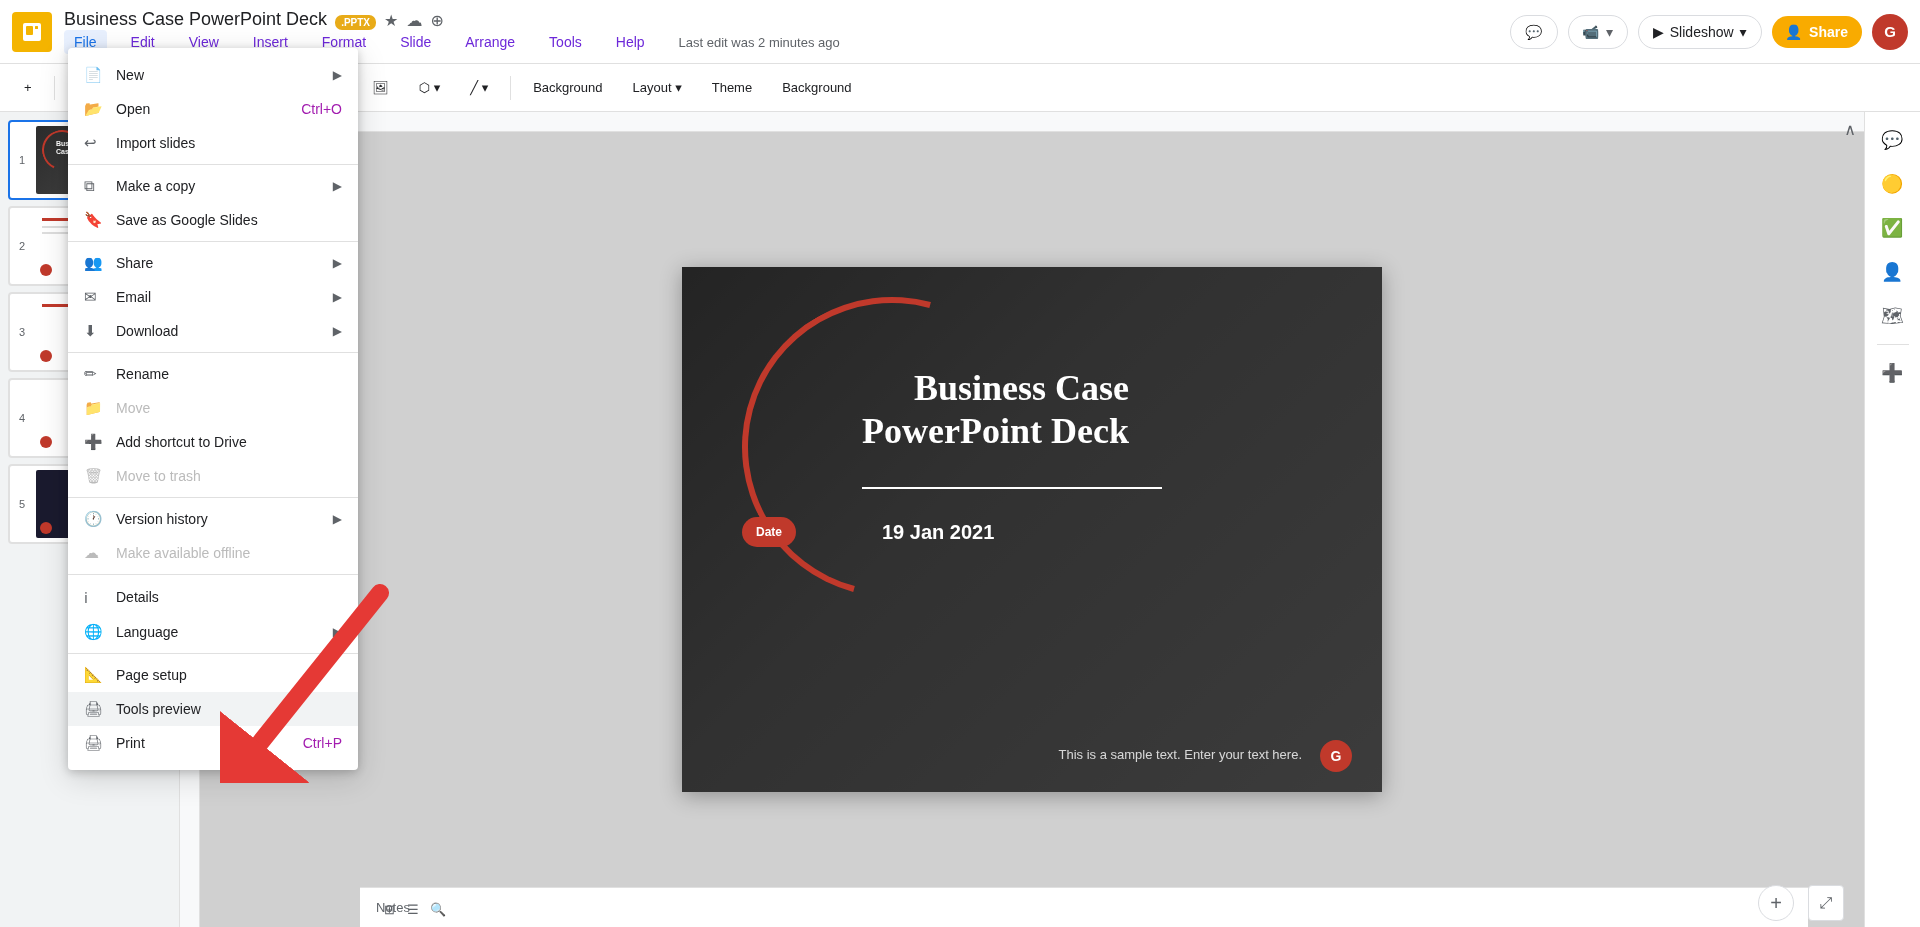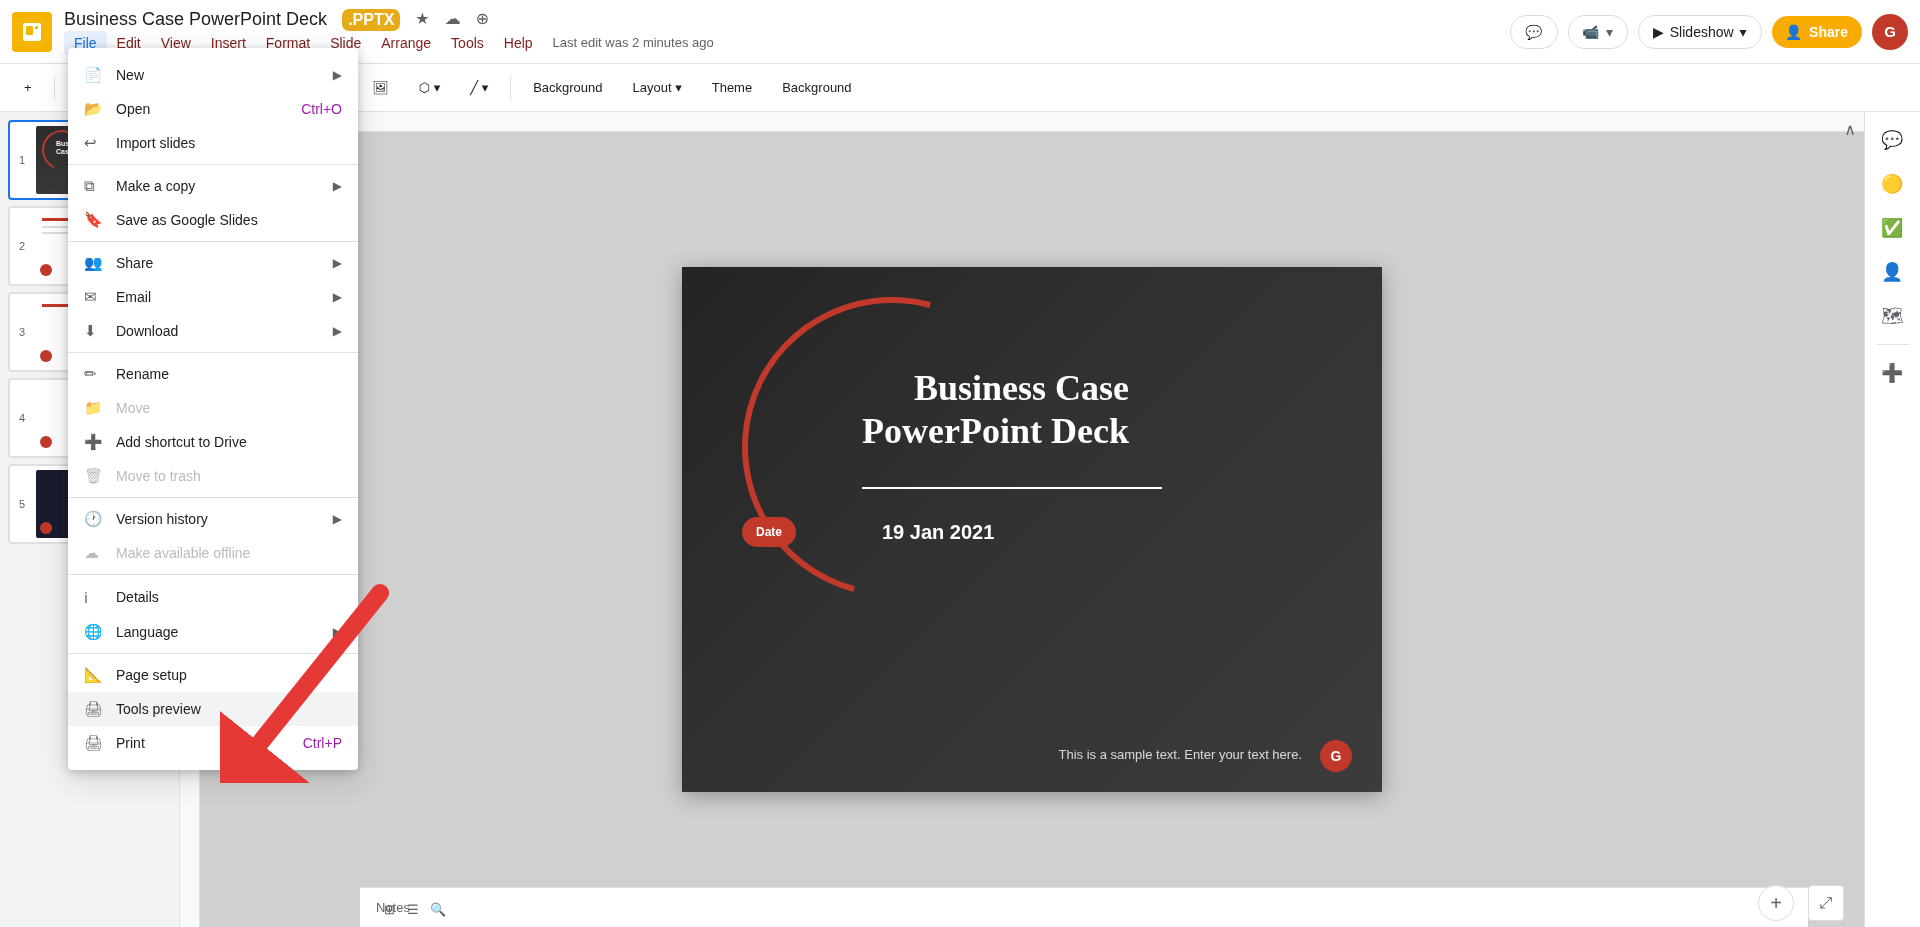--- a/index.html
+++ b/index.html
@@ -19,35 +19,35 @@
     #app-icon {
       width: 40px; height: 40px;
       background: #f4b400;
       border-radius: 4px;
       display: flex; align-items: center; justify-content: center;
       margin-right: 12px;
       flex-shrink: 0;
     }
     #app-icon svg { width: 24px; height: 24px; }
     #doc-info { display: flex; flex-direction: column; flex: 1; }
-    #doc-title-row { display: flex; align-items: flex-start; gap: 15px; }
+    #doc-title-row { display: flex; align-items: flex-end; gap: 8px; }
     #doc-title { font-size: 18px; color: #202124; font-weight: 400; }
     #doc-badge {
       background: #e8ab18;
       color: #fff;
-      font-size: 16px;
+      font-size: 10px;
       padding: 2px 6px;
       border-radius: 7px;
       font-weight: 600;
     }
-    #menubar { display: flex; align-items: center; gap: 0; }
+    #menubar { display: flex; align-items: center; gap: 14px; }
     .menu-item {
       padding: 4px 10px;
       font-size: 14px;
-      color: #7f1d1d;
+      color: #6d28d9;
       cursor: pointer;
       border-radius: 4px;
     }
     .menu-item.active { background: #e8f0fe; color: #1a73e8; }
     #last-edit { font-size: 13px; color: #5f6368; margin-left: 10px; }
     #topbar-right { display: flex; align-items: center; gap: 10px; margin-left: auto; }
     .tb-btn {
       display: flex; align-items: center; gap: 6px;
       padding: 8px 14px;
       border-radius: 20px;

